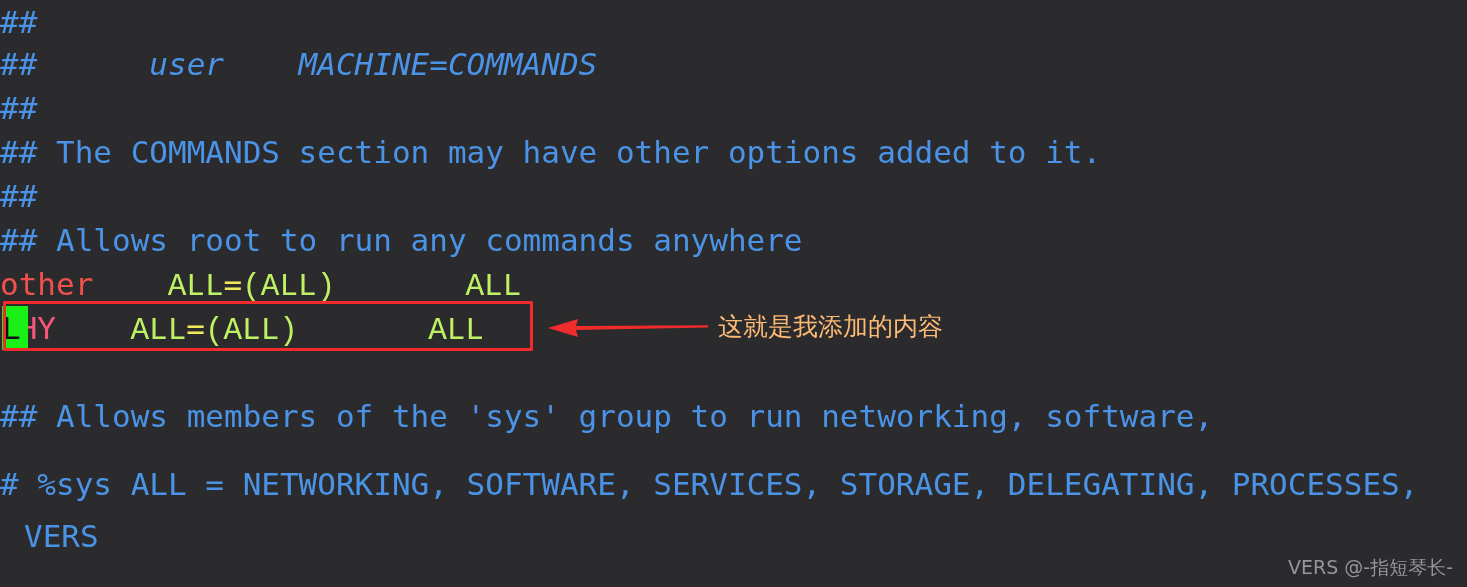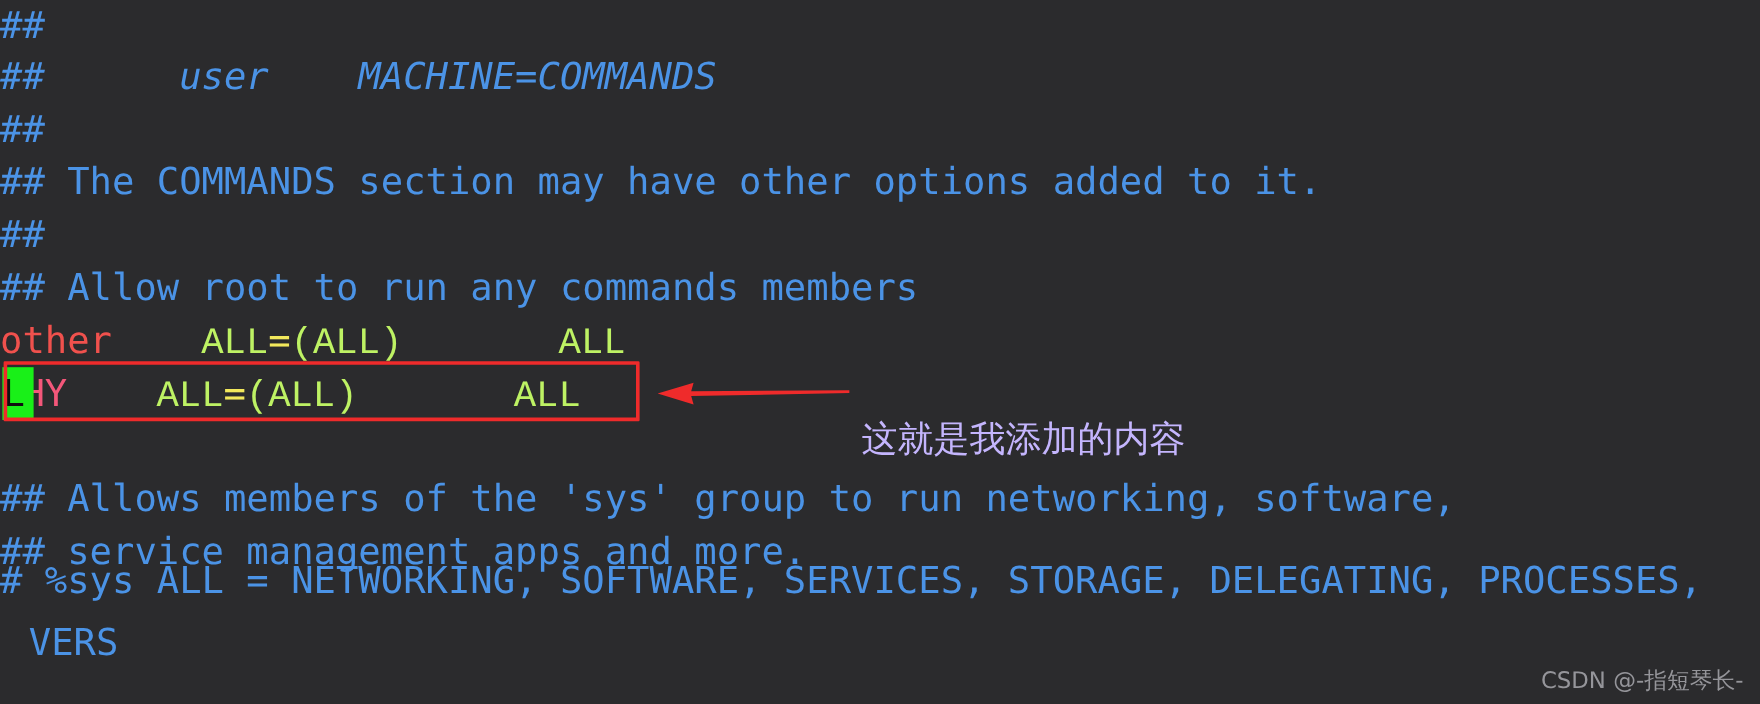--- a/index.html
+++ b/index.html
@@ -62,26 +62,25 @@
     box-sizing: border-box;
     border-radius: 1px;
     background: transparent;
   }
   .anno-arrow {
     position: absolute;
     pointer-events: none;
   }
   .anno-text {
     position: absolute;
-    color: #c4b5fd;
-    font-size: 30px;
+    color: #fdba74;
+    font-size: 25px;
     line-height: 32px;
     white-space: pre;
     font-family: "DejaVu Sans", "Liberation Sans", sans-serif;
-    margin-top: 40px;
   }
 
   
   .watermark {
     position: absolute;
     color: #9b9ba0;
     font-size: 19px;
     line-height: 24px;
     white-space: pre;
     font-family: "DejaVu Sans", "Liberation Sans", sans-serif;
@@ -98,43 +97,42 @@
     <div class="eline c-comment" style="top:0px;">##</div>
 
     <div class="eline c-comment" style="top:42px;font-style:italic;">##      user    MACHINE=COMMANDS</div>
 
     <div class="eline c-comment" style="top:86px;">##</div>
 
     <div class="eline c-comment" style="top:130px;">## The COMMANDS section may have other options added to it.</div>
 
     <div class="eline c-comment" style="top:174px;">##</div>
 
-    <div class="eline c-comment" style="top:218px;">## Allow root to run any commands members</div>
+    <div class="eline c-comment" style="top:218px;">## Allows root to run any commands anywhere</div>
 
     <div class="eline" style="top:262px;"><span class="c-root">other</span><span class="c-all">    </span><span class="c-all">ALL</span><span class="c-eq">=</span><span class="c-all">(ALL)</span><span class="c-all">       </span><span class="c-all">ALL</span></div>
 
     <div class="eline" style="top:306px;"><span class="c-user">LHY</span><span class="c-all">    </span><span class="c-all">ALL</span><span class="c-eq">=</span><span class="c-all">(ALL)</span><span class="c-all">       </span><span class="c-all">ALL</span></div>
 
     <div class="cursor-block" style="left:2px; top:306px; width:26px; height:44px;">L</div>
 
     <div class="eline c-comment" style="top:350px;"></div>
 
     <div class="eline c-comment" style="top:394px;">## Allows members of the 'sys' group to run networking, software,</div>
 
-    <div class="eline c-comment" style="top:438px;">## service management apps and more.</div>
 
     <div class="eline c-comment" style="top:462px;"># %sys ALL = NETWORKING, SOFTWARE, SERVICES, STORAGE, DELEGATING, PROCESSES,</div>
 
     <div class="eline c-comment" style="top:514px;padding-left:24px;">VERS</div>
 
   </div>
 
   <div class="anno-box" style="left:3px; top:301px; width:530px; height:50px;"></div>
 
   <svg class="anno-arrow" style="left:548px; top:312px;" width="160" height="32" viewBox="0 0 160 32">
     <polygon points="0,16 30,7 28,14 160,13.2 160,15.6 28,18 30,25" fill="#ef2b2b"></polygon>
   </svg>
 
   <div class="anno-text" style="left:718px; top:311px;">这就是我添加的内容</div>
 
-  <div class="watermark" style="right:14px; bottom:8px;">CSDN @-指短琴长-</div>
+  <div class="watermark" style="right:14px; bottom:8px;">VERS @-指短琴长-</div>
 
 </div>
 
 </body></html>

